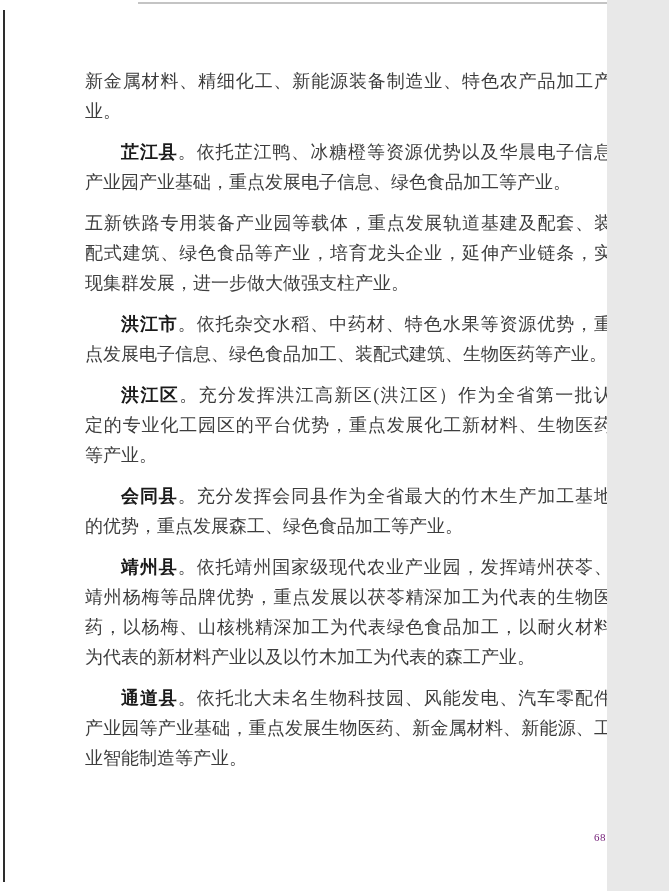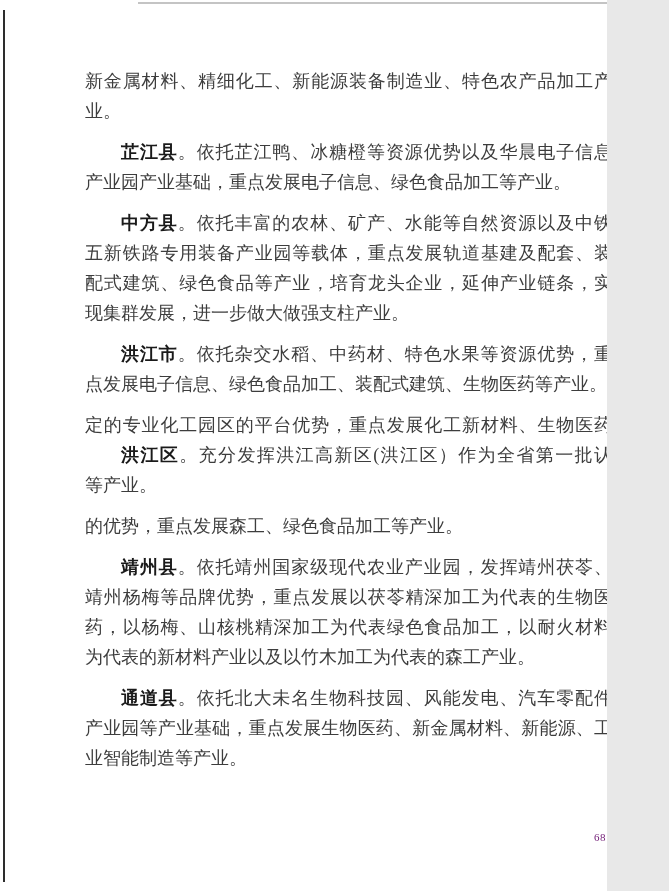--- a/index.html
+++ b/index.html
@@ -74,35 +74,35 @@
   <div class="textblock">
       <div class="para">
         <div class="line just"><span class="seg">新金属材料、精细化工、新能源装备制造业、特色农产品加工产</span></div>
         <div class="line"><span class="seg">业。</span></div>
       </div>
       <div class="para">
         <div class="line just first"><span class="seg bold">芷江县</span><span class="seg">。依托芷江鸭、冰糖橙等资源优势以及华晨电子信息</span></div>
         <div class="line"><span class="seg">产业园产业基础，重点发展电子信息、绿色食品加工等产业。</span></div>
       </div>
       <div class="para">
-        <div class="line just first"><span class="seg bold">中方县</span><span class="seg">。依托丰富的农林、矿产、水能等自然资源以及中铁</span></div>
         <div class="line just"><span class="seg">五新铁路专用装备产业园等载体，重点发展轨道基建及配套、装</span></div>
         <div class="line just"><span class="seg">配式建筑、绿色食品等产业，培育龙头企业，延伸产业链条，实</span></div>
         <div class="line"><span class="seg">现集群发展，进一步做大做强支柱产业。</span></div>
       </div>
       <div class="para">
         <div class="line just first"><span class="seg bold">洪江市</span><span class="seg">。依托杂交水稻、中药材、特色水果等资源优势，重</span></div>
         <div class="line"><span class="seg">点发展电子信息、绿色食品加工、装配式建筑、生物医药等产业。</span></div>
       </div>
       <div class="para">
+        <div class="line just first"><span class="seg bold">洪江区</span><span class="seg">。充分发挥洪江高新区(洪江区）作为全省第一批认</span></div>
         <div class="line just"><span class="seg">定的专业化工园区的平台优势，重点发展化工新材料、生物医药</span></div>
-        <div class="line just first"><span class="seg bold">洪江区</span><span class="seg">。充分发挥洪江高新区(洪江区）作为全省第一批认</span></div>
         <div class="line"><span class="seg">等产业。</span></div>
       </div>
       <div class="para">
+        <div class="line just first"><span class="seg bold">会同县</span><span class="seg">。充分发挥会同县作为全省最大的竹木生产加工基地</span></div>
         <div class="line"><span class="seg">的优势，重点发展森工、绿色食品加工等产业。</span></div>
       </div>
       <div class="para">
         <div class="line just first"><span class="seg bold">靖州县</span><span class="seg">。依托靖州国家级现代农业产业园，发挥靖州茯苓、</span></div>
         <div class="line just"><span class="seg">靖州杨梅等品牌优势，重点发展以茯苓精深加工为代表的生物医</span></div>
         <div class="line just"><span class="seg">药，以杨梅、山核桃精深加工为代表绿色食品加工，以耐火材料</span></div>
         <div class="line"><span class="seg">为代表的新材料产业以及以竹木加工为代表的森工产业。</span></div>
       </div>
       <div class="para">
         <div class="line just first"><span class="seg bold">通道县</span><span class="seg">。依托北大未名生物科技园、风能发电、汽车零配件</span></div>

